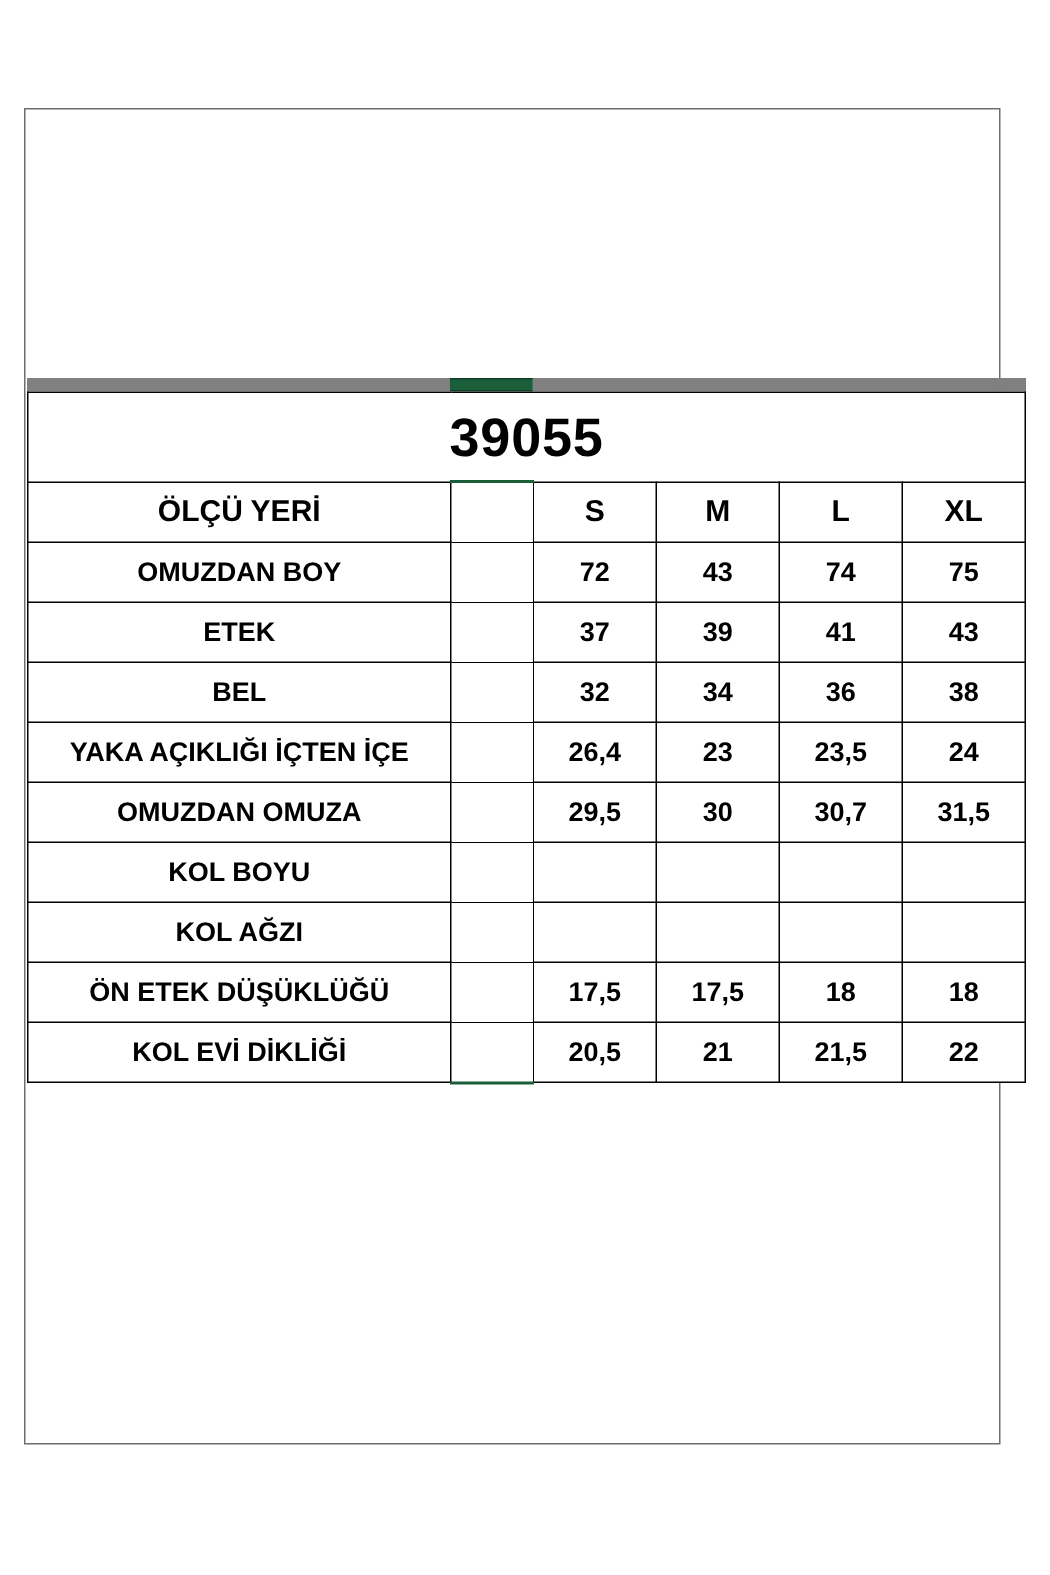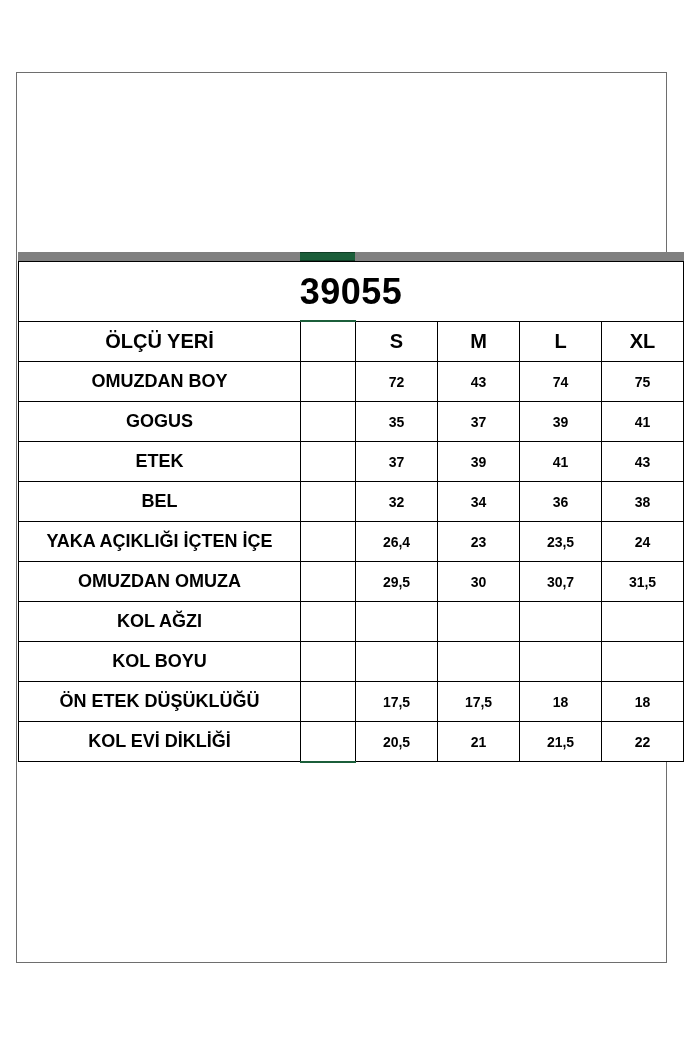--- a/index.html
+++ b/index.html
@@ -89,21 +89,21 @@
 
   
   .head-row td {
     height: 39px;
     font-size: 20px;
   }
 
   
   .data-row td {
     height: 39px;
-    font-size: 14px;
+    font-size: 18px;
   }
   .data-row td.label-cell {
     font-size: 18px;
   }
   td.label-cell {
     padding: 0 4px;
   }
   td.spacer-cell {
     position: relative;
   }
@@ -159,28 +159,20 @@
     </tr>
   <tr class="data-row">
         <td class="label-cell">OMUZDAN BOY</td>
         <td class="spacer-cell"></td>
         <td>72</td>
         <td>43</td>
         <td>74</td>
         <td>75</td>
       </tr>
       <tr class="data-row">
-        <td class="label-cell">GOGUS</td>
-        <td class="spacer-cell"></td>
-        <td>35</td>
-        <td>37</td>
-        <td>39</td>
-        <td>41</td>
-      </tr>
-      <tr class="data-row">
         <td class="label-cell">ETEK</td>
         <td class="spacer-cell"></td>
         <td>37</td>
         <td>39</td>
         <td>41</td>
         <td>43</td>
       </tr>
       <tr class="data-row">
         <td class="label-cell">BEL</td>
         <td class="spacer-cell"></td>
@@ -199,29 +191,29 @@
       </tr>
       <tr class="data-row">
         <td class="label-cell">OMUZDAN OMUZA</td>
         <td class="spacer-cell"></td>
         <td>29,5</td>
         <td>30</td>
         <td>30,7</td>
         <td>31,5</td>
       </tr>
       <tr class="data-row">
+        <td class="label-cell">KOL BOYU</td>
+        <td class="spacer-cell"></td>
+        <td></td>
+        <td></td>
+        <td></td>
+        <td></td>
+      </tr>
+      <tr class="data-row">
         <td class="label-cell">KOL AĞZI</td>
-        <td class="spacer-cell"></td>
-        <td></td>
-        <td></td>
-        <td></td>
-        <td></td>
-      </tr>
-      <tr class="data-row">
-        <td class="label-cell">KOL BOYU</td>
         <td class="spacer-cell"></td>
         <td></td>
         <td></td>
         <td></td>
         <td></td>
       </tr>
       <tr class="data-row">
         <td class="label-cell">ÖN ETEK DÜŞÜKLÜĞÜ</td>
         <td class="spacer-cell"></td>
         <td>17,5</td>

